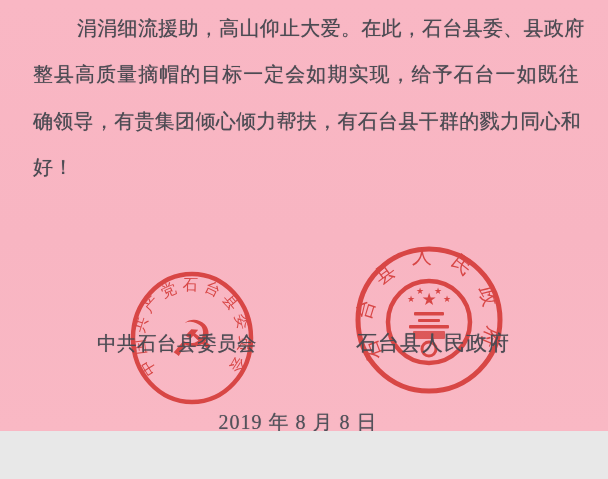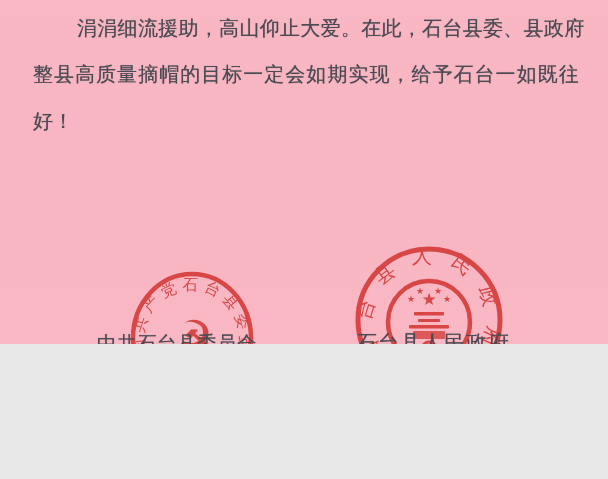--- a/index.html
+++ b/index.html
@@ -1,19 +1,19 @@
 <!DOCTYPE html>
 <html><head>
 <meta charset="utf-8">
 <style>
   html, body { margin: 0; padding: 0; background: #e8e8e8; }
   .page {
     position: relative;
     width: 608px;
-    height: 344px;
+    height: 431px;
     margin: 0 auto;
     background: linear-gradient(180deg, #f9b7c4 0%, #f8b5c2 55%, #f9b8c4 100%);
     overflow: hidden;
     font-family: "Liberation Serif", "DejaVu Serif", serif;
   }
   
   .body-text {
     position: absolute;
     left: 33px;
     top: 5px;
@@ -74,20 +74,21 @@
   .seal .glyph { font-family: "DejaVu Sans", sans-serif; }
 </style>
 </head>
 <body>
 
 <div class="page">
 
   <div class="body-text">
     <div class="body-line first">涓涓细流援助，高山仰止大爱。在此，石台县委、县政府</div>
     <div class="body-line">整县高质量摘帽的目标一定会如期实现，给予石台一如既往</div>
+    <div class="body-line">确领导，有贵集团倾心倾力帮扶，有石台县干群的戮力同心和</div>
     <div class="body-line last">好！</div>
   </div>
 
   <svg class="seal left-seal" width="134" height="144" viewBox="0 0 134 144">
     <ellipse cx="67" cy="72" rx="59" ry="64" fill="none" stroke="#d8463d" stroke-width="4.5"></ellipse>
     <defs>
       <path id="leftArc" d="M 33.1 105.9 A 48 48 0 1 1 100.9 105.9" fill="none"></path>
     </defs>
     <text font-size="15.5" letter-spacing="5">
       <textPath href="#leftArc" startOffset="1">中国共产党石台县委员会</textPath>
@@ -115,14 +116,15 @@
       <rect x="68" y="78" width="22" height="3" rx="1"></rect>
       <rect x="59" y="84" width="40" height="3.5" rx="1"></rect>
       <rect x="63" y="90" width="32" height="8" rx="1" opacity="0.85"></rect>
       <circle cx="79" cy="108" r="7" fill="none" stroke="#d8463d" stroke-width="3"></circle>
     </g>
   </svg>
 
   <div class="signature left">中共石台县委员会</div>
   <div class="signature right">石台县人民政府</div>
 
+  <div class="date-line">2019 年 8 月 8 日</div>
 
 </div>
 
 </body></html>

